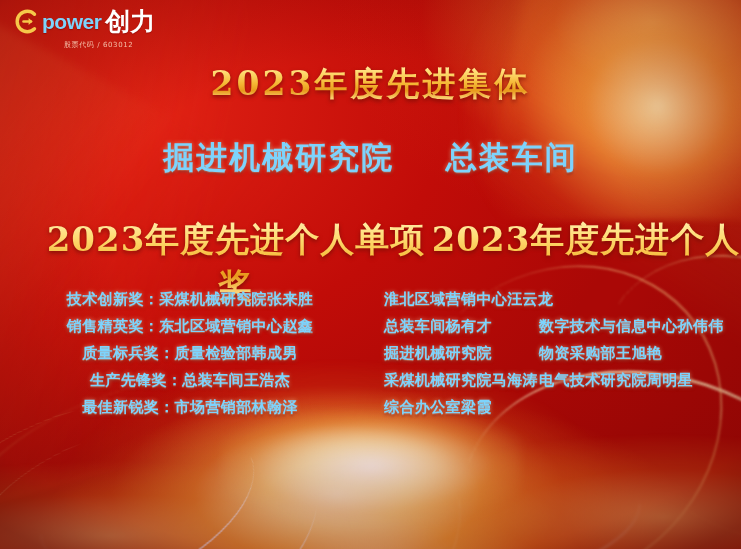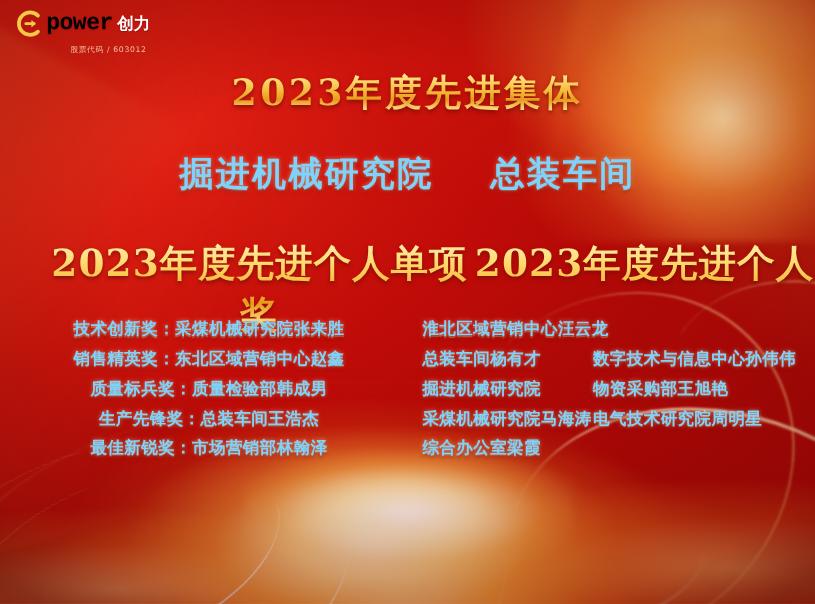--- a/index.html
+++ b/index.html
@@ -120,30 +120,30 @@
     display: flex;
     align-items: center;
     gap: 3px;
   }
   .logo-mark {
     position: relative;
     width: 25px; height: 25px;
     flex: 0 0 auto;
   }
   .logo-word {
-    font-family: Liberation Mono, monospace;
+    font-family: Liberation Sans, sans-serif;
     font-size: 21px;
     font-weight: 700;
     letter-spacing: -0.5px;
-    color: #000000;
+    color: #7dd3fc;
     line-height: 1;
     text-shadow: 0 1px 1px rgba(120,0,0,0.5);
   }
   .logo-cn {
-    font-size: 15px;
+    font-size: 25px;
     font-weight: 700;
     color: #ffffff;
     line-height: 1;
     margin-left: 1px;
     letter-spacing: 0px;
     text-shadow: 0 1px 1px rgba(120,0,0,0.5);
   }
   .logo-sub {
     margin-top: 6px;
     margin-left: 50px;

